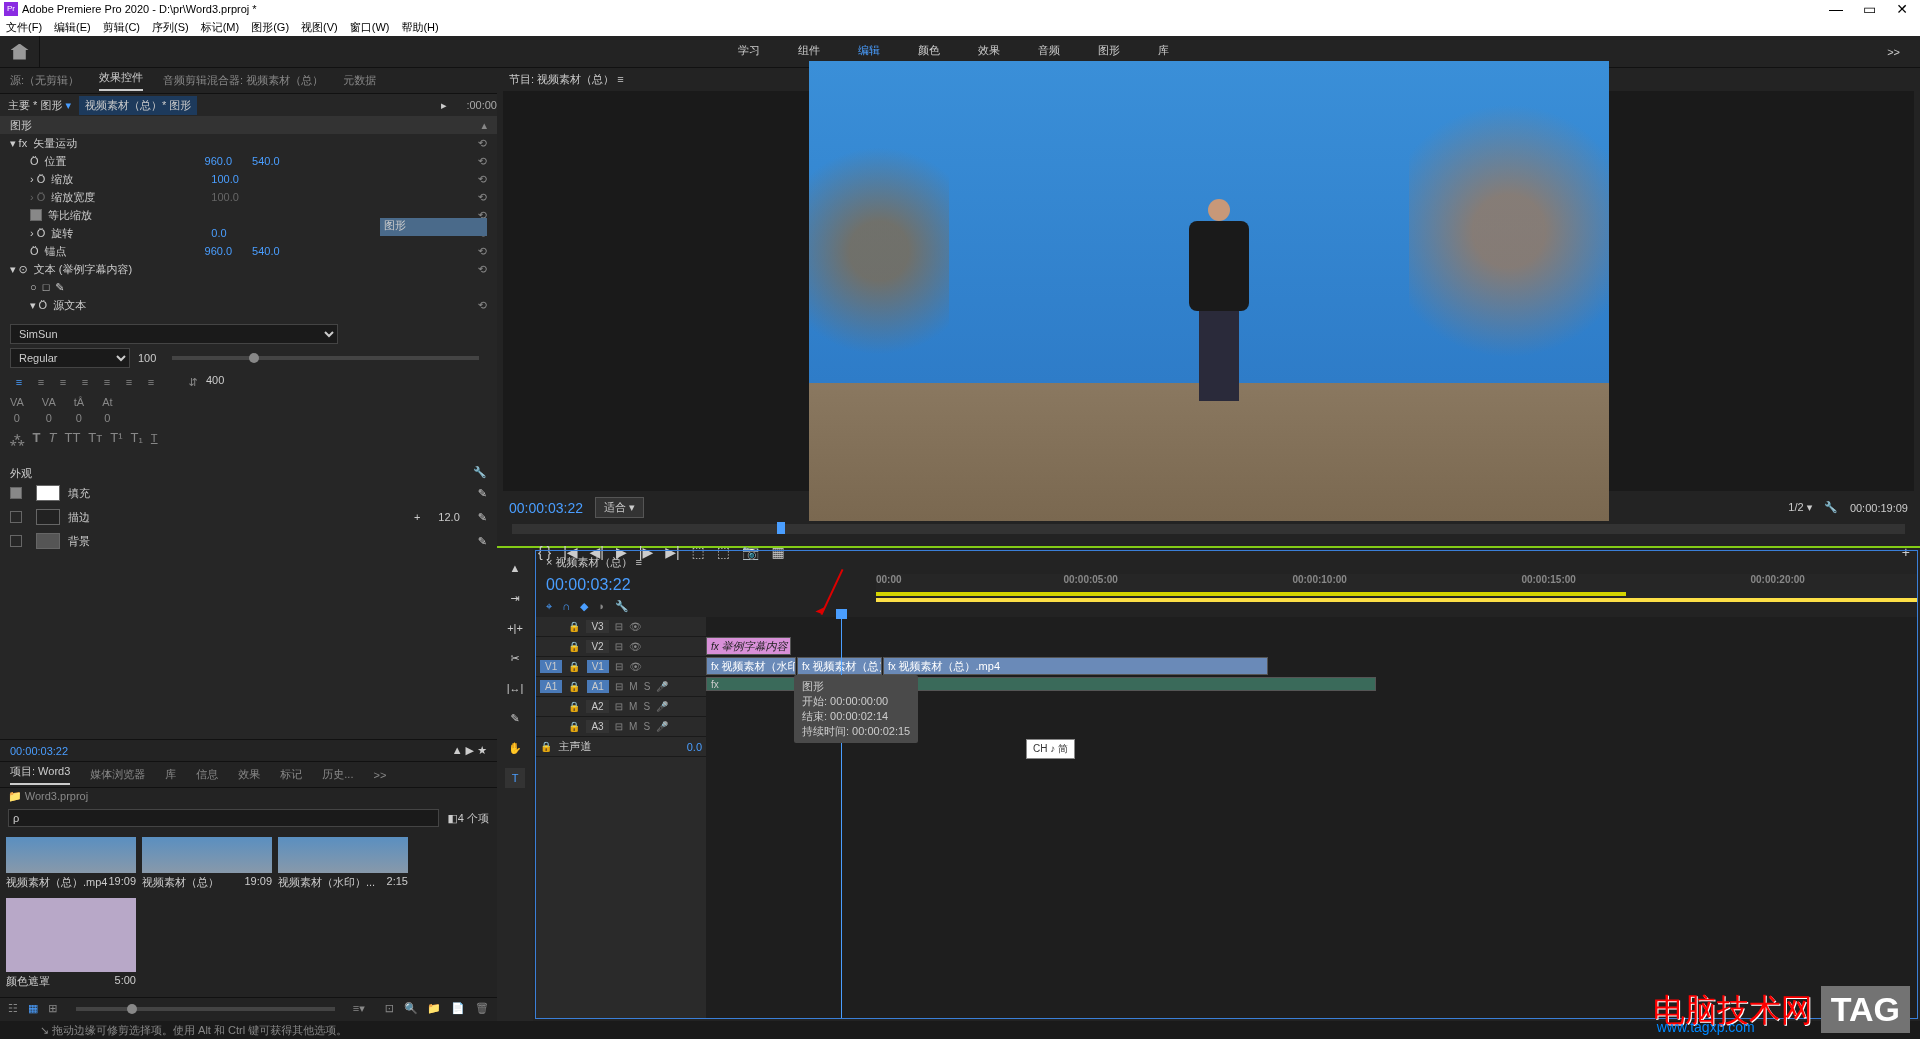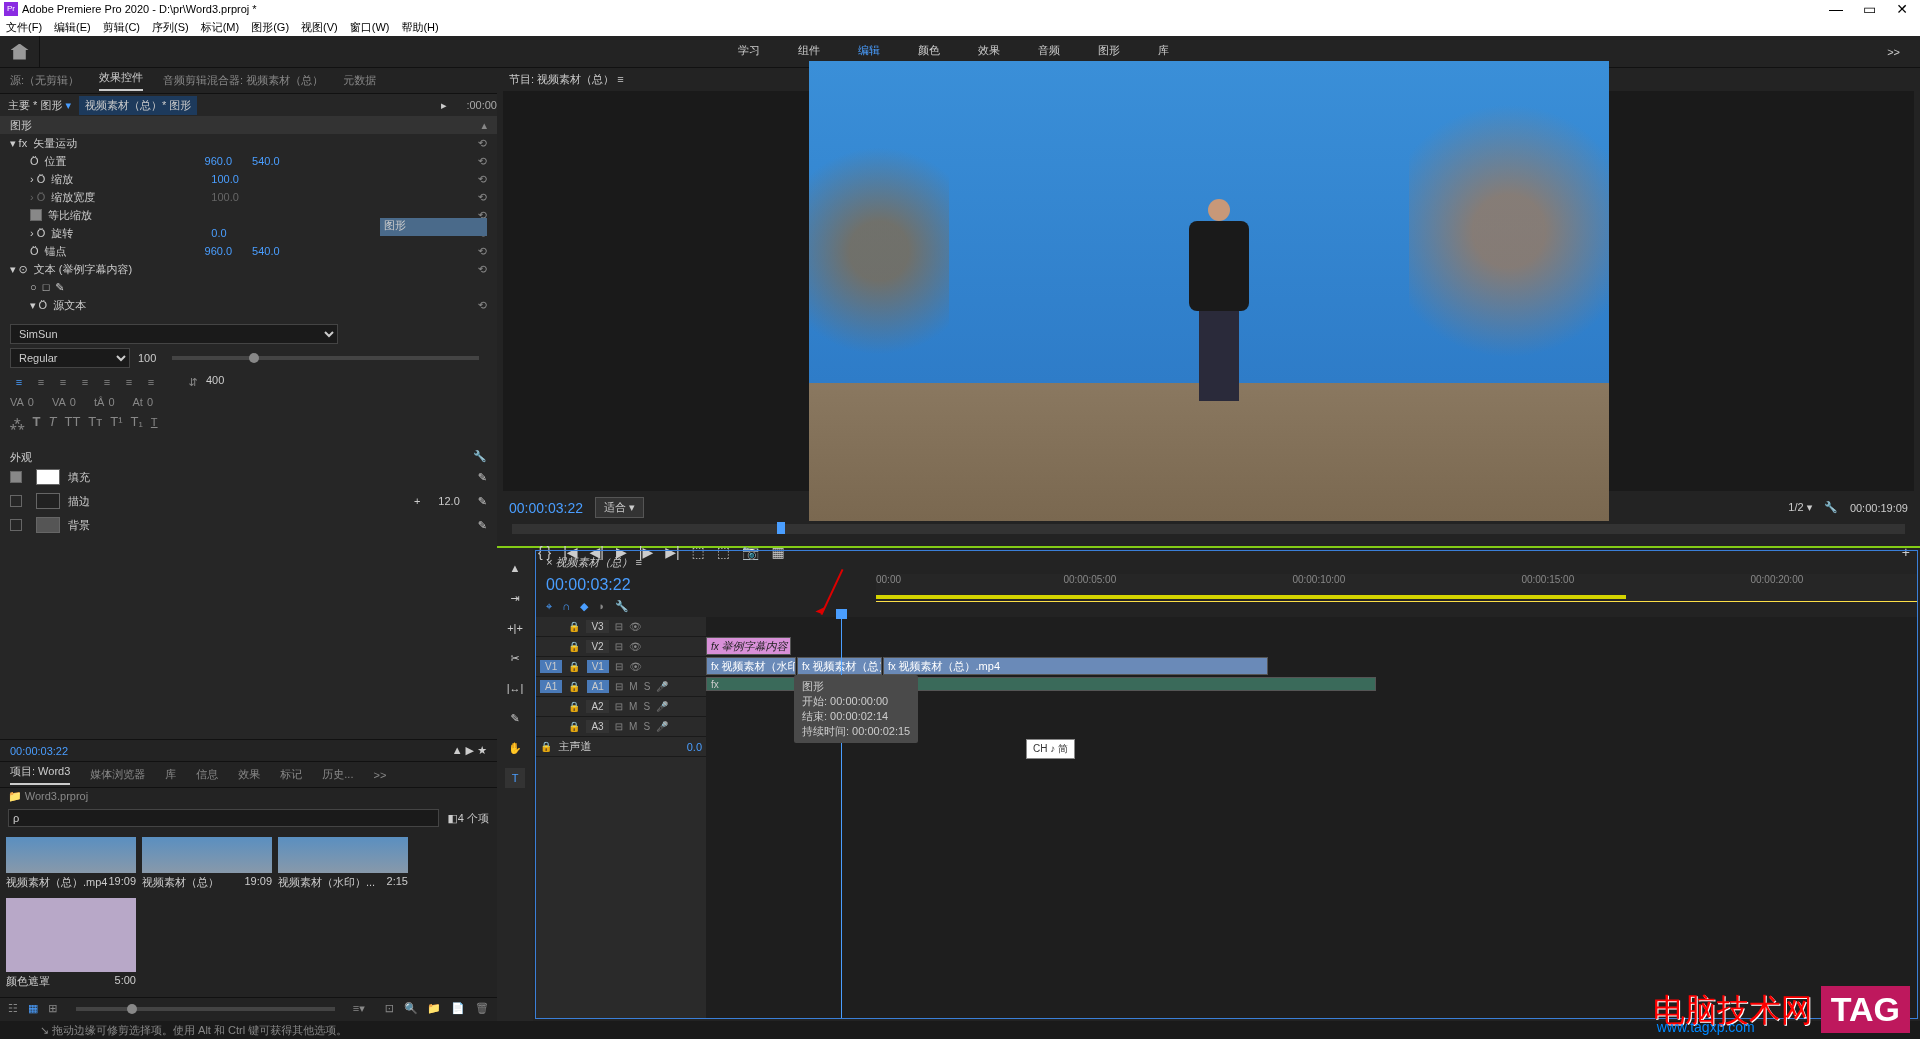--- a/index.html
+++ b/index.html
@@ -54,21 +54,21 @@
 .ec-timeline-track { background: #4a6a8a; height: 18px; position: absolute; left: 380px; right: 10px; top: 124px; }
 
 
 .text-controls { padding: 6px 10px; }
 .text-controls select, .text-controls input { background: #1a1a1a; border: 1px solid #444; color: #ccc; padding: 2px 4px; }
 .font-row { display: flex; gap: 8px; align-items: center; margin: 4px 0; }
 .align-row { display: flex; gap: 4px; margin: 6px 0; }
 .align-btn { width: 18px; height: 16px; display: flex; align-items: center; justify-content: center; cursor: pointer; color: #888; }
 .align-btn.active { color: #4a9eff; }
 .spacing-row { display: flex; gap: 18px; margin: 6px 0; align-items: center; }
-.spacing-item { display: flex; align-items: center; gap: 4px; color: #888; }
+.spacing-item { display: flex; align-items: center; gap: 4px; color: #888; flex-direction: column; }
 .style-row { display: flex; gap: 8px; margin: 6px 0; }
 .style-btn { cursor: pointer; color: #888; font-size: 13px; }
 
 
 .appearance { padding: 6px 10px; }
 .appear-row { display: flex; align-items: center; gap: 8px; height: 24px; }
 .swatch { width: 24px; height: 16px; border: 1px solid #666; }
 
 
 .ec-bottom { display: flex; align-items: center; padding: 4px 10px; border-top: 1px solid #111; }
@@ -103,25 +103,25 @@
 .prog-fit { background: #333; padding: 2px 8px; border: 1px solid #555; }
 .prog-transport { display: flex; gap: 12px; justify-content: center; flex: 1; margin-top: 10px; }
 .trans-btn { color: #ccc; cursor: pointer; font-size: 14px; }
 
 
 .timeline-panel { flex: 1; display: flex; }
 .timeline-tools { width: 36px; background: #262626; display: flex; flex-direction: column; align-items: center; gap: 10px; padding-top: 10px; }
 .tl-tool { width: 20px; height: 20px; color: #ccc; cursor: pointer; display: flex; align-items: center; justify-content: center; }
 .tl-tool.active { background: #333; color: #4a9eff; }
 .timeline-main { flex: 1; display: flex; flex-direction: column; border: 1px solid #3a7fd8; margin: 2px; position: relative; }
-.timeline-header { padding: 4px 10px; color: #ccc; font-style: italic; }
+.timeline-header { padding: 4px 10px; color: #ccc; }
 .timeline-tc { color: #4a9eff; font-size: 16px; padding: 2px 10px; }
 .timeline-icons { display: flex; gap: 10px; padding: 4px 10px; }
 .tl-icon { color: #4a9eff; cursor: pointer; }
-.timeline-ruler { height: 28px; background: #262626; display: flex; position: relative; margin-left: 170px; border-bottom: 1px solid #fde047; }
+.timeline-ruler { height: 28px; background: #262626; display: flex; position: relative; margin-left: 170px; border-bottom: 4px solid #fde047; font-weight: bold; }
 .ruler-tick { position: absolute; color: #888; font-size: 10px; }
 .ruler-workarea { position: absolute; height: 4px; background: #d4d400; bottom: 2px; }
 .playhead { position: absolute; width: 1px; background: #4a9eff; top: 0; bottom: 0; }
 .playhead-head { position: absolute; top: -8px; left: -5px; width: 11px; height: 10px; background: #4a9eff; }
 .timeline-tracks { flex: 1; display: flex; }
 .track-headers { width: 170px; background: #2a2a2a; }
 .track-row { height: 20px; display: flex; align-items: center; border-bottom: 1px solid #1a1a1a; gap: 6px; padding: 0 4px; }
 .track-btn { background: #333; padding: 1px 5px; font-size: 10px; cursor: pointer; color: #ccc; }
 .track-btn.active { background: #4a7ab8; }
 .track-icon { color: #888; cursor: pointer; font-size: 10px; }
@@ -133,21 +133,21 @@
 .tooltip { position: absolute; background: #4a4a4a; color: #ccc; padding: 4px 8px; font-size: 10px; z-index: 100; border-radius: 2px; }
 .badge { position: absolute; background: #fff; border: 1px solid #888; padding: 2px 6px; color: #333; font-size: 10px; }
 .arrow-red { position: absolute; width: 60px; height: 60px; }
 .arrow-red::before { content: ''; position: absolute; width: 2px; height: 50px; background: #d00; transform: rotate(25deg); left: 30px; }
 .arrow-red::after { content: ''; position: absolute; bottom: 8px; left: 16px; border: 5px solid transparent; border-top-color: #d00; transform: rotate(-25deg); }
 
 
 .watermark { position: absolute; bottom: 6px; right: 10px; display: flex; align-items: flex-end; gap: 8px; }
 .watermark .cn { color: #ff0000; font-size: 32px; font-weight: normal; text-shadow: 1px 1px #fff; }
 .watermark .url { color: #0088ff; font-size: 14px; position: absolute; bottom: -2px; left: 4px; }
-.watermark .tag { background: #be185d; color: #fff; font-size: 34px; font-weight: bold; padding: 4px 10px; }
+.watermark .tag { background: #737373; color: #fff; font-size: 34px; font-weight: bold; padding: 4px 10px; }
 
 
 .statusbar { height: 18px; background: #1a1a1a; color: #888; padding: 2px 40px; font-size: 10px; }
 
 .slider-track { position: relative; flex: 1; height: 4px; background: #444; margin: 0 8px; }
 .slider-thumb { position: absolute; width: 10px; height: 10px; background: #888; border-radius: 50%; top: -3px; }
 </style>
 </head>
 <body>
 

